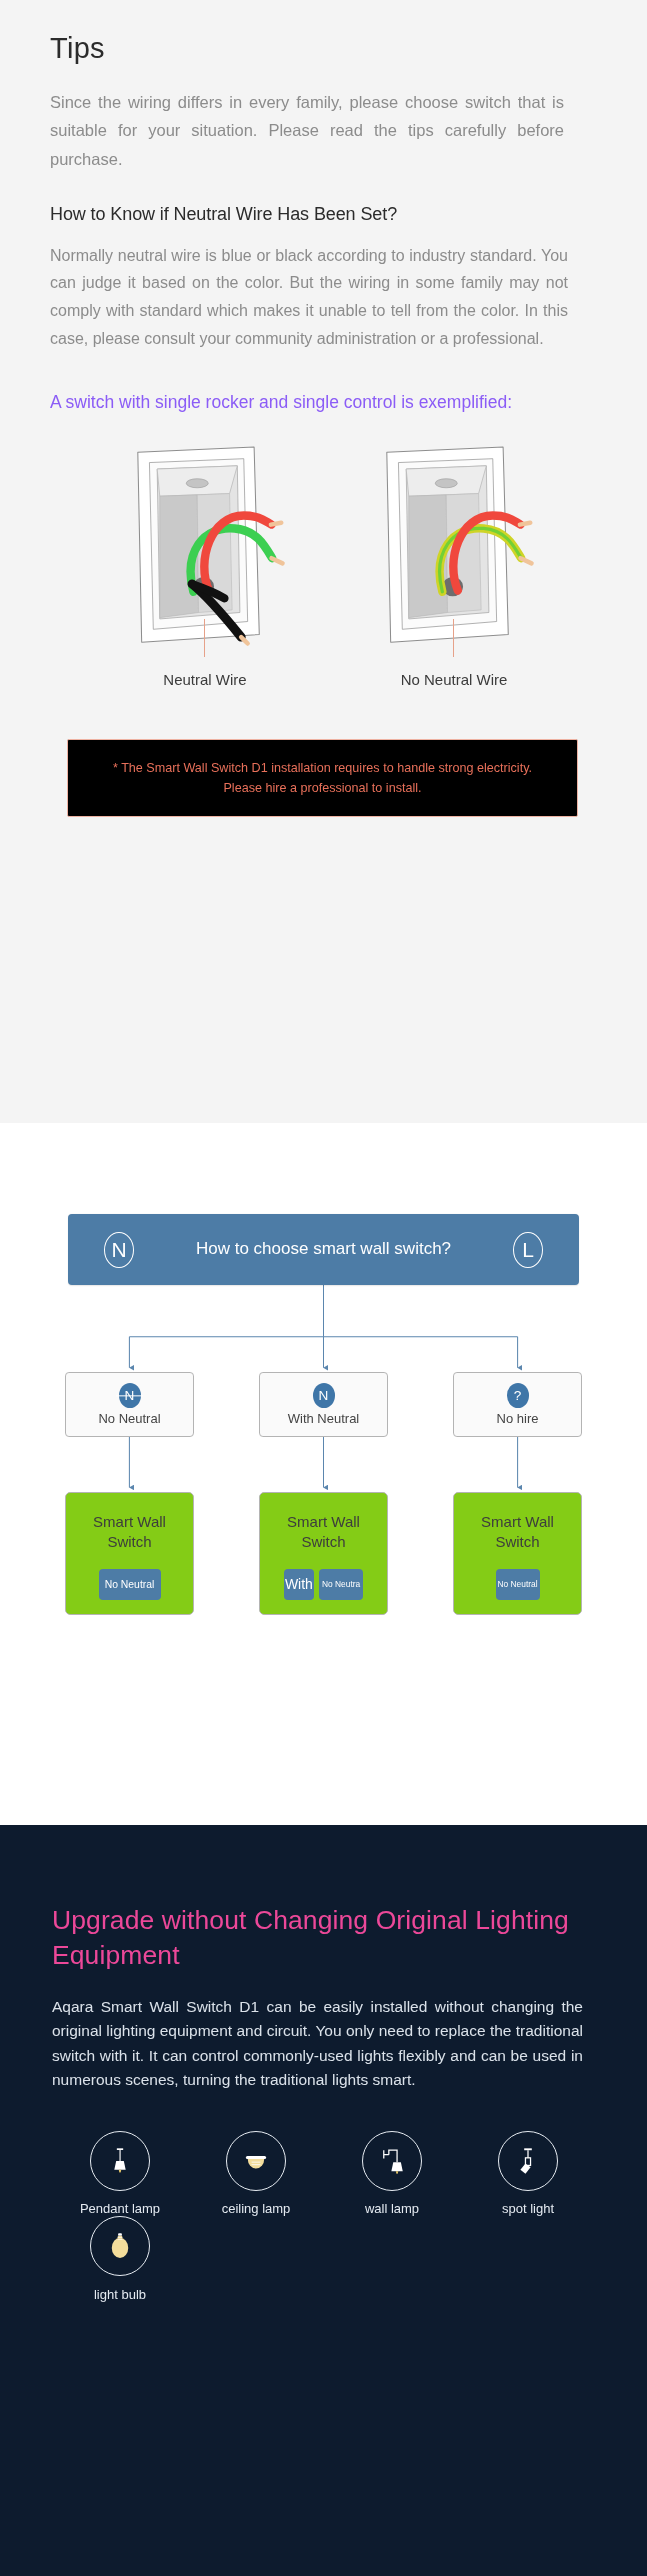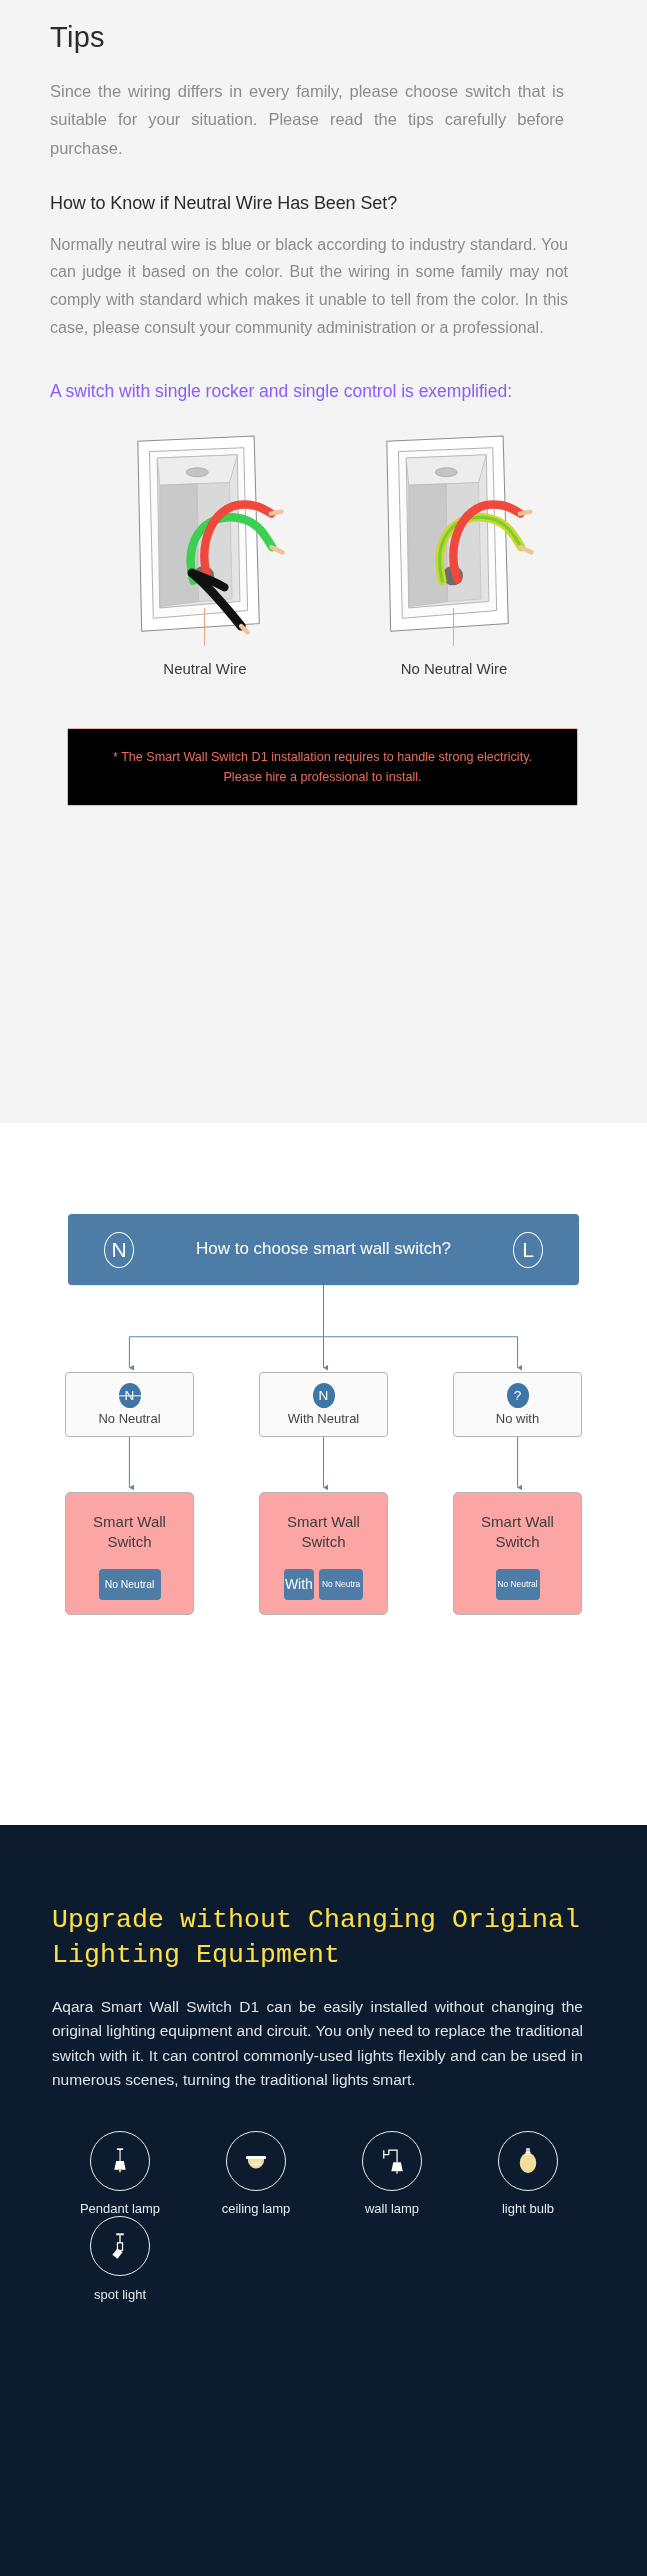--- a/index.html
+++ b/index.html
@@ -8,21 +8,21 @@
     background: #ffffff;
     font-family: "Liberation Sans", sans-serif;
   }
   body { width: 647px; height: 2576px; position: relative; overflow: hidden; }
 
   
   .sec-tips {
     position: absolute; left: 0; top: 0;
     width: 647px; height: 1123px;
     background: #f4f4f4;
-    padding: 7px 50px;
+    padding: 18px 50px;
   }
   .tips-title {
     font-size: 29px;
     font-weight: 400;
     color: #2b2b2b;
     letter-spacing: 0.3px;
     padding-top: 11.6px;
     line-height: 1.25;
   }
   .tips-intro {
@@ -171,21 +171,21 @@
     top: 50%;
     height: 1.3px;
     background: #ffffff;
     transform: translateY(-50%);
   }
   .dec-label { font-size: 13px; color: #444444; }
 
   .res-box {
     position: absolute;
     width: 129px; height: 123px;
-    background: #fca5a5;
+    background: #84cc16;
     border: 0.6px solid #b4b4b4;
     border-radius: 5.2px;
     display: flex; flex-direction: column;
     align-items: center;
     padding-top: 19.4px;
   }
   .res-box.r1 { left: 65px; top: 369px; }
   .res-box.r2 { left: 259px; top: 369px; }
   .res-box.r3 { left: 453px; top: 369px; }
   .res-title {
@@ -219,26 +219,25 @@
   
   .sec-dark {
     position: absolute; left: 0; top: 1825px;
     width: 647px; height: 751px;
     background: #0d1b2e;
     padding: 0 52px;
   }
   .dark-title {
     padding-top: 78px;
     font-size: 26.5px;
-    color: #fde047;
+    color: #ec4899;
     line-height: 1.32;
     font-weight: 400;
     letter-spacing: 0.1px;
     width: 537px;
-    font-family: Liberation Mono, monospace;
   }
   .dark-copy {
     margin-top: 22px;
     font-size: 15.5px;
     line-height: 1.58;
     color: #dbe2ea;
     width: 531px;
     text-align: justify;
     text-align-last: left;
   }
@@ -378,21 +377,21 @@
   <div class="dec-box b1">
     <div class="dec-icon struck">N</div>
     <div class="dec-label">No Neutral</div>
   </div>
   <div class="dec-box b2">
     <div class="dec-icon">N</div>
     <div class="dec-label">With Neutral</div>
   </div>
   <div class="dec-box b3">
     <div class="dec-icon">?</div>
-    <div class="dec-label">No with</div>
+    <div class="dec-label">No hire</div>
   </div>
 
   <div class="res-box r1">
     <div class="res-title">Smart Wall Switch</div>
     <div class="chip-row">
       <div class="chip wide">No Neutral</div>
     </div>
   </div>
 
   <div class="res-box r2">
@@ -448,42 +447,42 @@
       <div class="lamp-circle">
         <svg viewBox="0 0 60 60" width="38" height="38">
           <path d="M17 13 L17 26 M17 20 L25 20 M25 20 L25 13 L38 13 L38 32" stroke="#ffffff" stroke-width="2" fill="none" stroke-linejoin="miter"></path>
           <path d="M32 32 L44 32 L47 46 L29 46 Z" fill="#ffffff"></path>
           <path d="M36 46 L40 46 L39 50 L37 50 Z" fill="#e8c86a"></path>
         </svg>
       </div>
       <div class="lamp-label">wall lamp</div>
     </div>
 
+
+    <div class="lamp-cell">
+      <div class="lamp-circle">
+        <svg viewBox="0 0 60 60" width="38" height="38">
+          <rect x="24" y="10" width="12" height="3" fill="#ffffff"></rect>
+          <rect x="29" y="13" width="2" height="12" fill="#ffffff"></rect>
+          <rect x="26" y="25" width="8" height="12" fill="none" stroke="#ffffff" stroke-width="2"></rect>
+          <path d="M26 34 L34 40 L26 50 L18 44 Z" fill="#ffffff"></path>
+        </svg>
+      </div>
+      <div class="lamp-label">spot light</div>
+    </div>
 
     <div class="lamp-cell">
       <div class="lamp-circle">
         <svg viewBox="0 0 60 60" width="38" height="38">
           <rect x="27" y="10" width="6" height="4" rx="1.4" fill="#ffffff"></rect>
           <rect x="26.5" y="14" width="7" height="8" fill="#f3dd9b"></rect>
           <ellipse cx="30" cy="33" rx="13" ry="16" fill="#f3dd9b"></ellipse>
           <rect x="26" y="16" width="8" height="1.4" fill="#ffffff" opacity=".75"></rect>
           <rect x="26" y="19" width="8" height="1.4" fill="#ffffff" opacity=".75"></rect>
         </svg>
       </div>
       <div class="lamp-label">light bulb</div>
     </div>
 
-    <div class="lamp-cell">
-      <div class="lamp-circle">
-        <svg viewBox="0 0 60 60" width="38" height="38">
-          <rect x="24" y="10" width="12" height="3" fill="#ffffff"></rect>
-          <rect x="29" y="13" width="2" height="12" fill="#ffffff"></rect>
-          <rect x="26" y="25" width="8" height="12" fill="none" stroke="#ffffff" stroke-width="2"></rect>
-          <path d="M26 34 L34 40 L26 50 L18 44 Z" fill="#ffffff"></path>
-        </svg>
-      </div>
-      <div class="lamp-label">spot light</div>
-    </div>
-
   </div>
 
 </section>
 
 
 </body></html>

